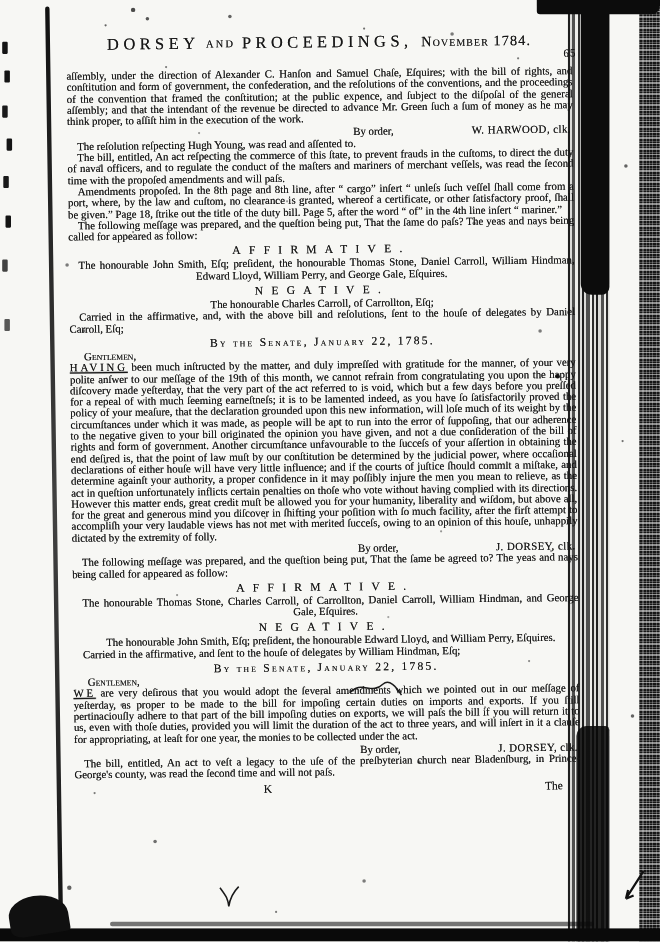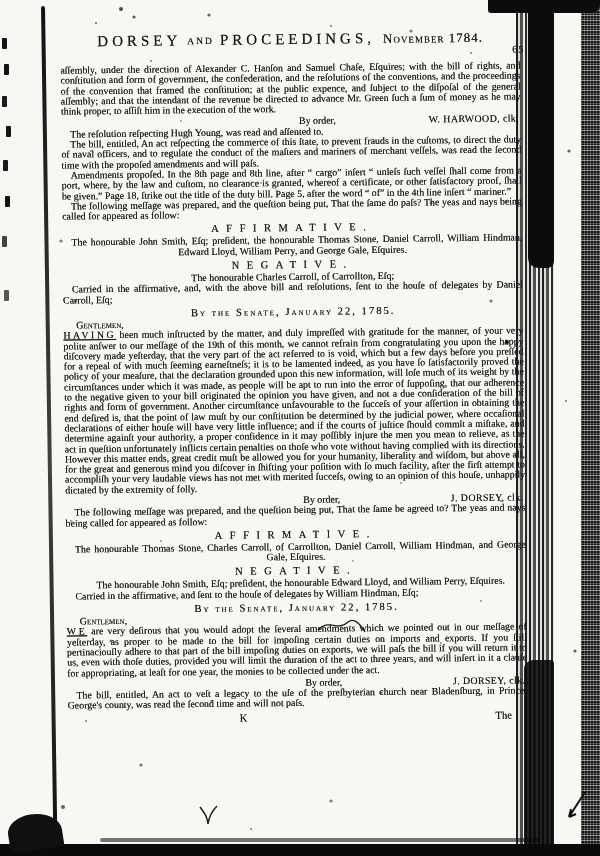--- a/index.html
+++ b/index.html
@@ -22,21 +22,21 @@
 
   p { margin:0; font-size:9.9px; line-height:10.3px; text-align:justify; }
   p.ind { text-indent:9px; }
   .names { text-align:justify; text-align-last:center; text-indent:9px; }
   .center { text-align:center; }
   .heading { text-align:center; font-size:10.5px; letter-spacing:7.5px; margin:3px 0 2px; white-space:nowrap; }
   .senate { text-align:center; font-variant:small-caps; font-size:10.6px; letter-spacing:2px; margin:3px 0 1px; }
   .gent { font-variant:small-caps; text-indent:13px; font-size:10px; }
   .lead { letter-spacing:2.5px;text-decoration:underline; }
   .byorder { position:relative; height:10.3px; font-size:9.9px; margin:1px 0; }
-  .bo-left { position:absolute; left:238px; }
+  .bo-left { position:absolute; left:260px; }
   .bo-right { position:absolute; right:2px; letter-spacing:.4px; }
   .sigrow { position:relative; height:14px; font-size:10.5px; margin-top:3px; }
   .sig-k { position:absolute; left:172px; }
   .sig-the { position:absolute; right:16px; }
 
   
   .art { position:absolute; pointer-events:none; }
   .rule-left { left:41px; top:6px; width:3.5px; height:840px; border-radius:2px;
     background:linear-gradient(180deg, rgba(5,5,5,.95), rgba(5,5,5,.75) 55%, rgba(5,5,5,.95));
     transform:rotate(-0.85deg); transform-origin:top center; }

